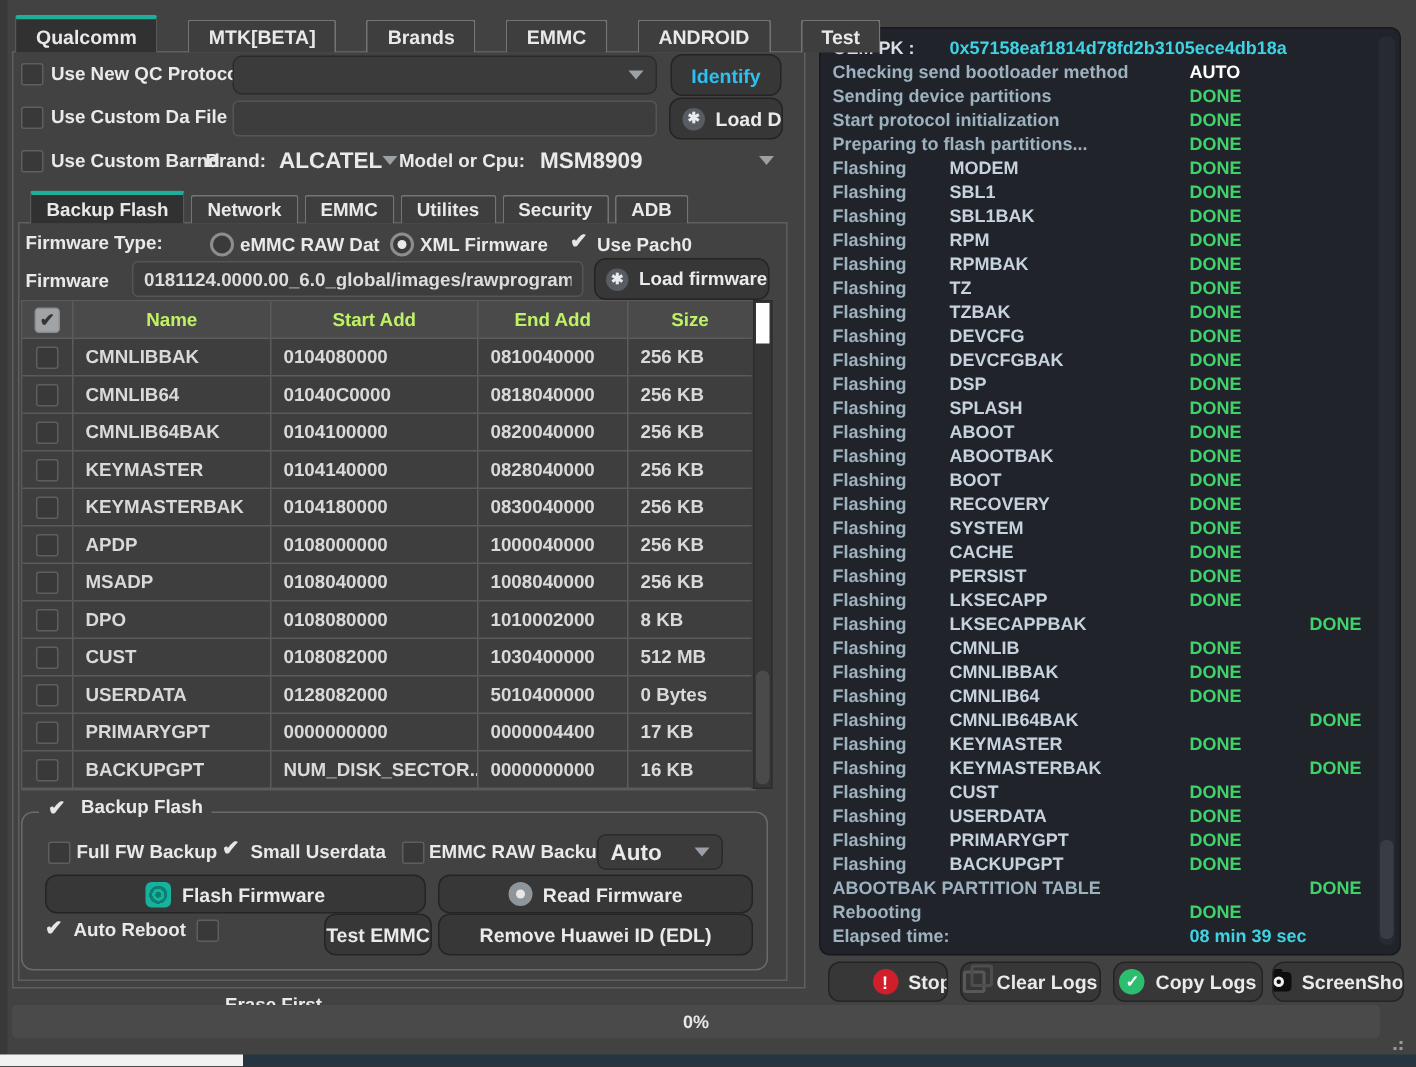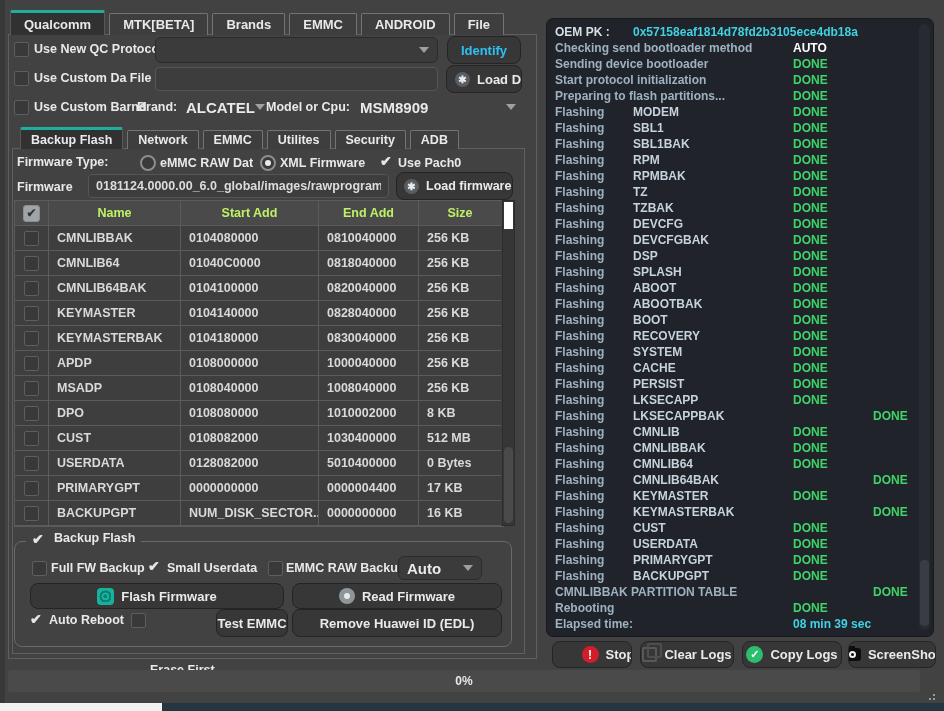--- a/index.html
+++ b/index.html
@@ -8,21 +8,21 @@
   .abs{position:absolute;}
 
   
   .left-edge{position:absolute;left:0;top:0;width:5px;height:703px;background:#383838;}
   .strip-white{position:absolute;left:0;top:703px;width:162px;height:8px;background:#f2f2f2;}
   .strip-teal{position:absolute;left:162px;top:703px;width:782px;height:8px;background:#253640;}
   .grip{position:absolute;left:933px;top:694px;width:6px;height:6px;background:#9a9a9a;
     box-shadow:-4px 4px 0 #9a9a9a, 0 4px 0 #9a9a9a;width:2px;height:2px;}
 
   
-  .main-tabs{position:absolute;left:10px;top:10px;display:flex;gap:4px;align-items:flex-end;z-index:5;}
+  .main-tabs{position:absolute;left:10px;top:10px;display:flex;gap:20px;align-items:flex-end;z-index:5;}
   .mtab{height:21px;padding:0 13px;background:#3e3e3e;border:1px solid #747474;border-bottom:none;
     font-size:13px;display:flex;align-items:center;border-radius:2px 2px 0 0;cursor:default;}
   .mtab.active{height:22px;background:#313131;border-color:#585858;border-top:3px solid #1fae9b;}
 
   .pane{position:absolute;left:8px;top:34px;width:527px;height:623px;border:1px solid #5f5f5f;background:#424242;}
   .subpane{position:absolute;left:12px;top:148px;width:511px;height:504px;border:1px solid #5f5f5f;}
 
   
   .sub-tabs{position:absolute;left:20px;top:127px;display:flex;gap:4px;align-items:flex-end;z-index:6;}
   .stab{height:18px;padding:0 10px;background:#3e3e3e;border:1px solid #747474;border-bottom:none;
@@ -125,21 +125,21 @@
 
       <div class="mtab">
         <span>EMMC</span>
       </div>
 
       <div class="mtab">
         <span>ANDROID</span>
       </div>
 
       <div class="mtab">
-        <span>File</span>
+        <span>Test</span>
       </div>
     </div>
 
   <div class="pane"></div>
   <div class="subpane"></div>
 
   
   <span class="cb abs" style="left:14px;top:42px;"></span>
   <span class="lbl abs" style="left:34px;top:42px;">Use New QC Protocol</span>
   <div class="combo abs" style="left:155px;top:37px;width:283px;height:26px;">
@@ -403,21 +403,21 @@
           <span class="log-status"></span>
         </div>
 
         <div class="log-line">
           <span class="log-label">Checking send bootloader method</span>
           <span class="log-name"></span>
           <span class="log-status" style="color: rgb(255, 255, 255);">AUTO</span>
         </div>
 
         <div class="log-line">
-          <span class="log-label">Sending device bootloader</span>
+          <span class="log-label">Sending device partitions</span>
           <span class="log-name"></span>
           <span class="log-status">DONE</span>
         </div>
 
         <div class="log-line">
           <span class="log-label">Start protocol initialization</span>
           <span class="log-name"></span>
           <span class="log-status">DONE</span>
         </div>
 
@@ -601,21 +601,21 @@
           <span class="log-status">DONE</span>
         </div>
 
         <div class="log-line">
           <span class="log-label">Flashing</span>
           <span class="log-name">BACKUPGPT</span>
           <span class="log-status">DONE</span>
         </div>
 
         <div class="log-line">
-          <span class="log-label">CMNLIBBAK PARTITION TABLE</span>
+          <span class="log-label">ABOOTBAK PARTITION TABLE</span>
           <span class="log-name"></span>
           <span class="log-status far">DONE</span>
         </div>
 
         <div class="log-line">
           <span class="log-label">Rebooting</span>
           <span class="log-name"></span>
           <span class="log-status">DONE</span>
         </div>
 

